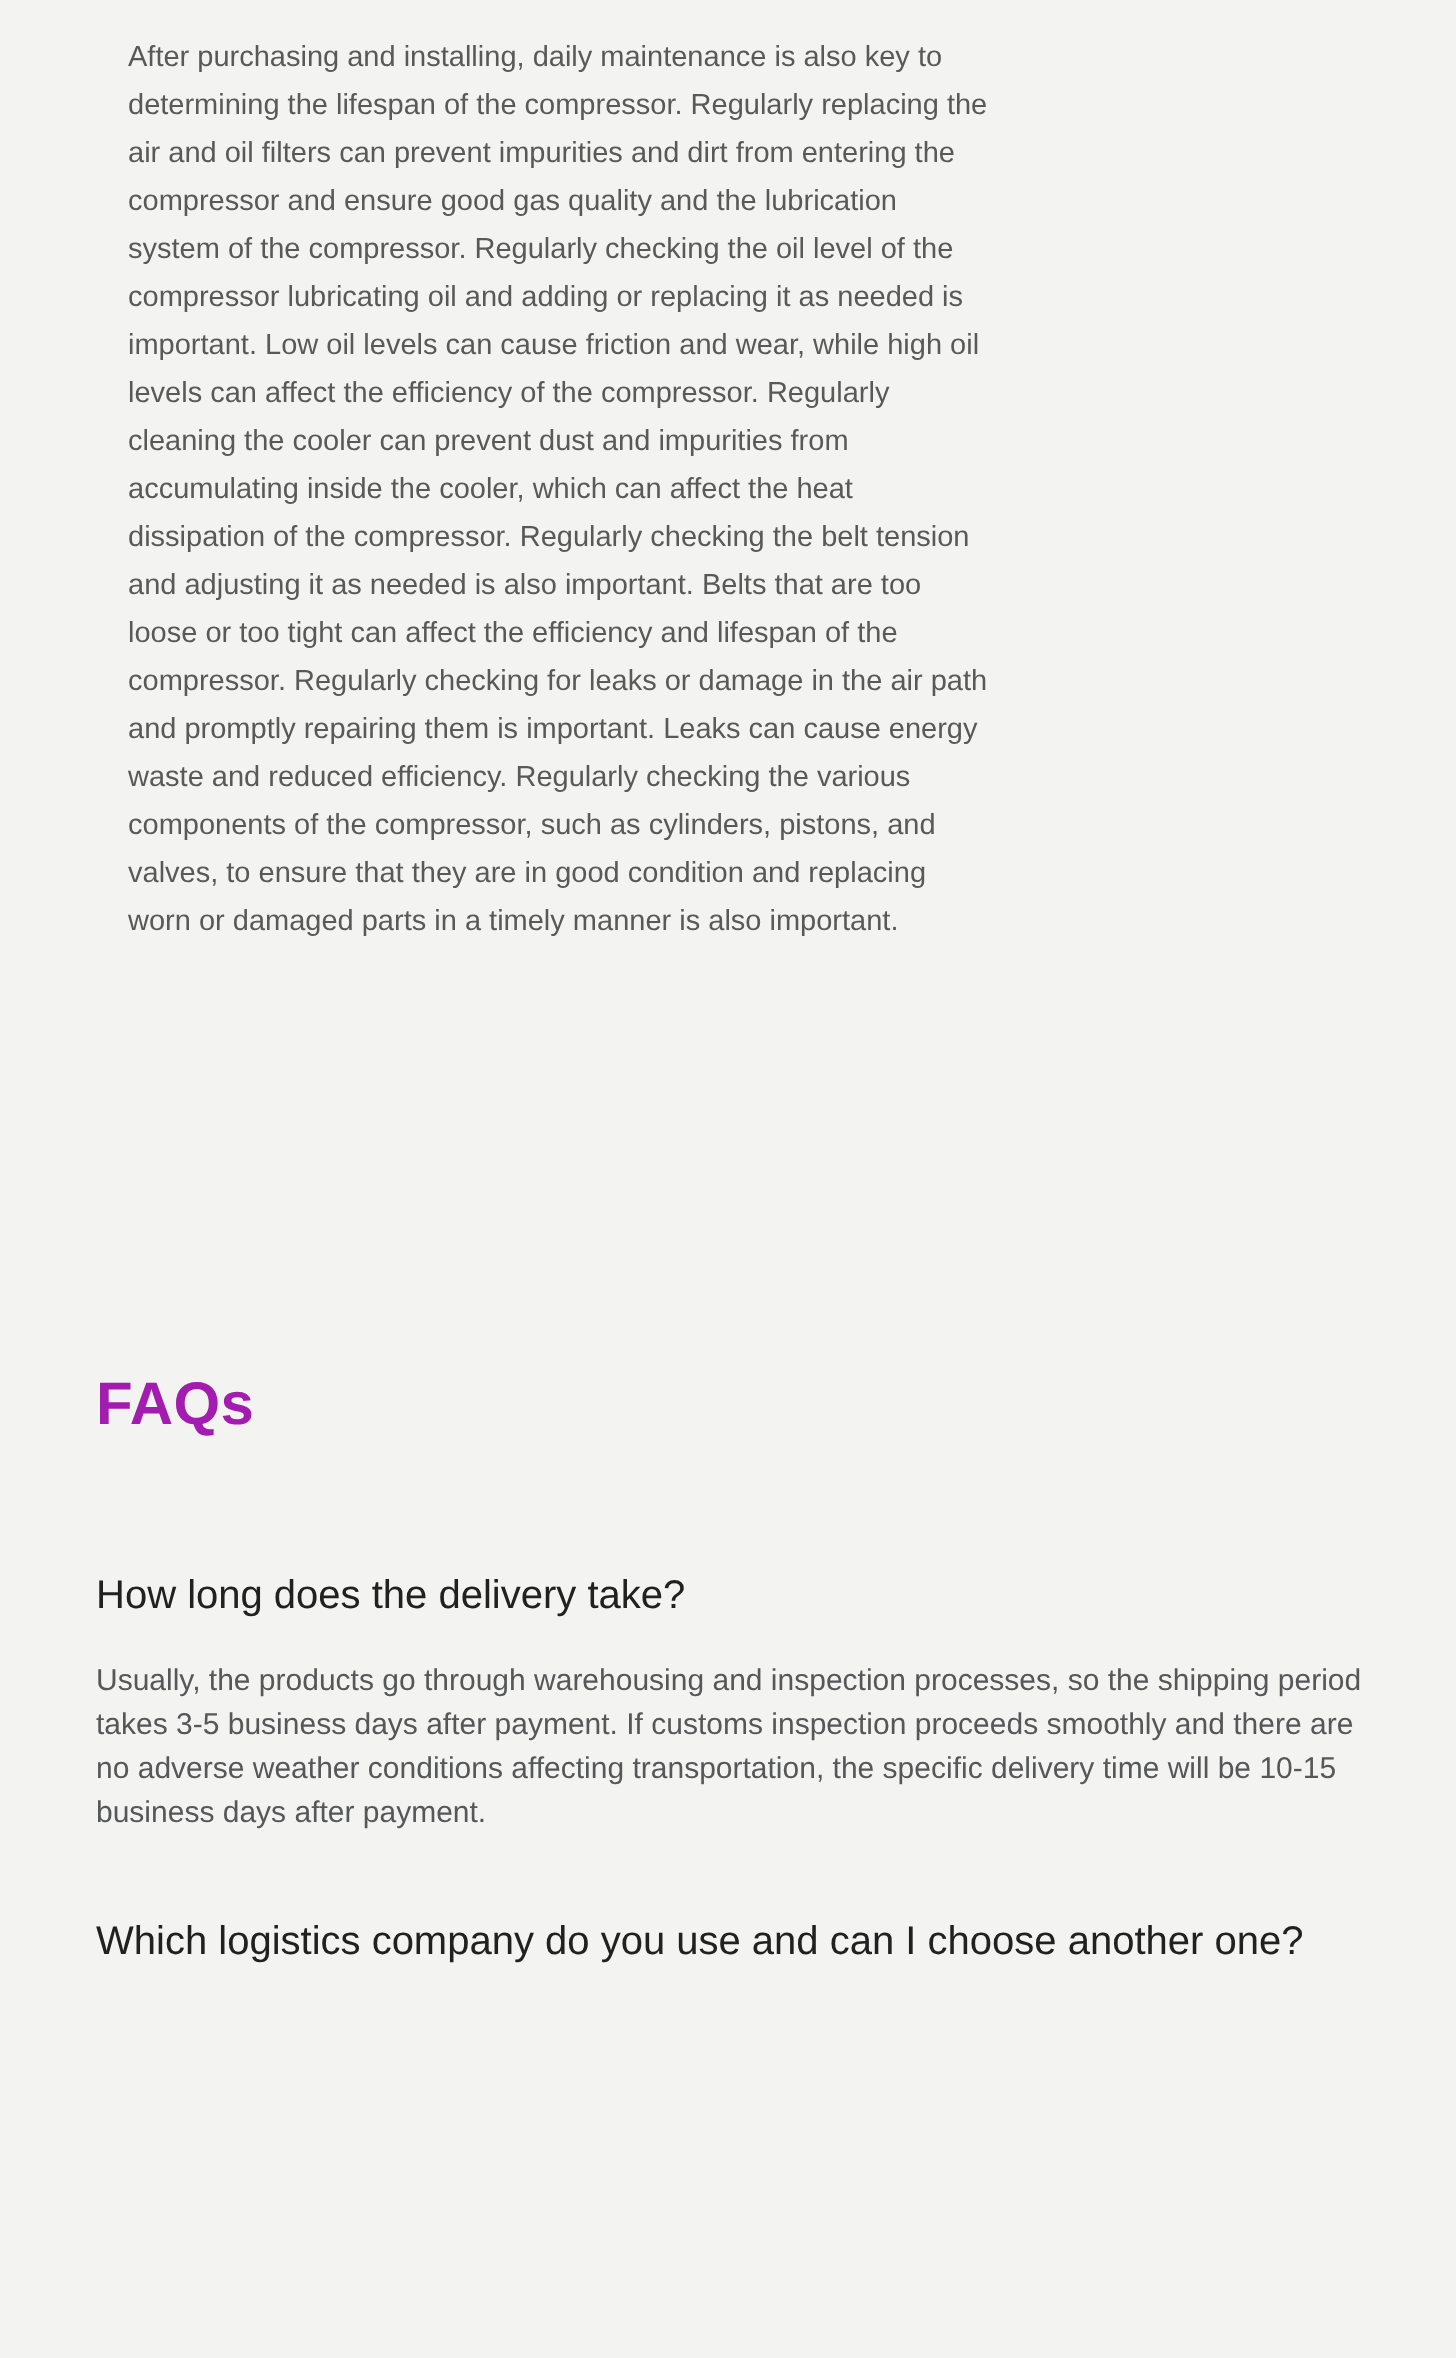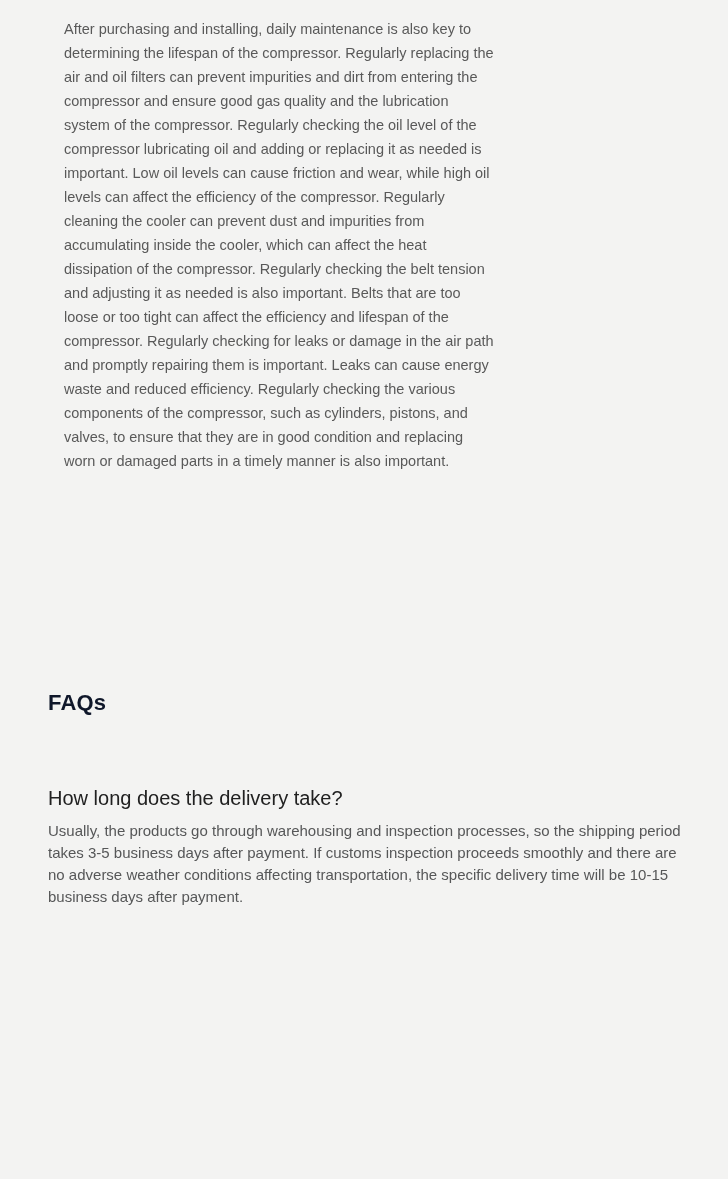--- a/index.html
+++ b/index.html
@@ -17,38 +17,38 @@
     margin: 0 0 0 64px;
     padding-top: 17px;
     width: 430px;
     font-size: 14.5px;
     line-height: 24px;
     color: #595959;
     text-align: left;
   }
   .faq-title {
     margin: 212px 0 0 48px;
-    font-size: 22px;
+    font-size: 30px;
     line-height: 36px;
     font-weight: bold;
-    color: #0f172a;
+    color: #a21caf;
     letter-spacing: 0.2px;
   }
   .faq-item .faq-question {
     margin: 38px 40px 0 48px;
     font-size: 20px;
     line-height: 30px;
     font-weight: 400;
     color: #212121;
   }
   .faq-item:first-of-type .faq-question {
     margin-top: 62px;
   }
   .faq-item .faq-answer {
-    margin: 7px 40px 0 48px;
+    margin: 17px 40px 0 48px;
     font-size: 15px;
     line-height: 22px;
     color: #565758;
   }
 </style>
 </head>
 <body>
 
 <main>
 
@@ -59,16 +59,17 @@
   <section>
     <h2 class="faq-title">FAQs</h2>
 
     <div class="faq-item">
       <h3 class="faq-question">How long does the delivery take?</h3>
       <p class="faq-answer">Usually, the products go through warehousing and inspection processes, so the shipping period takes 3-5 business days after payment. If customs inspection proceeds smoothly and there are no adverse weather conditions affecting transportation, the specific delivery time will be 10-15 business days after payment.</p>
     </div>
 
 
     <div class="faq-item">
+      <h3 class="faq-question">Which logistics company do you use and can I choose another one?</h3>
     </div>
   </section>
 
 </main>
 
 </body></html>

